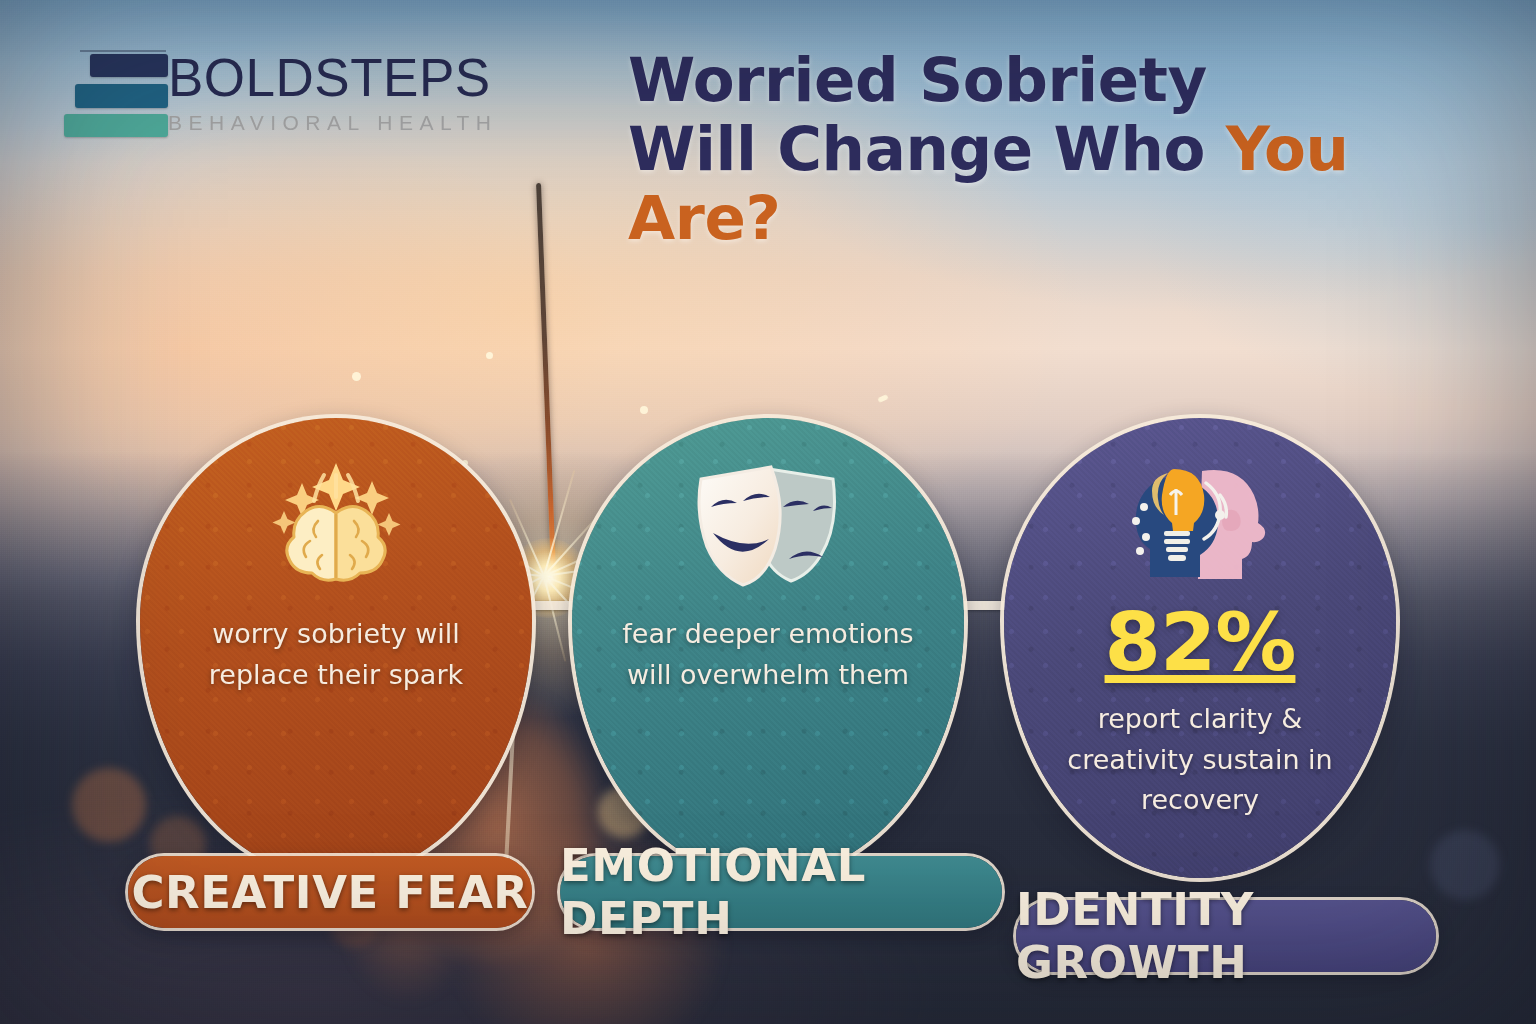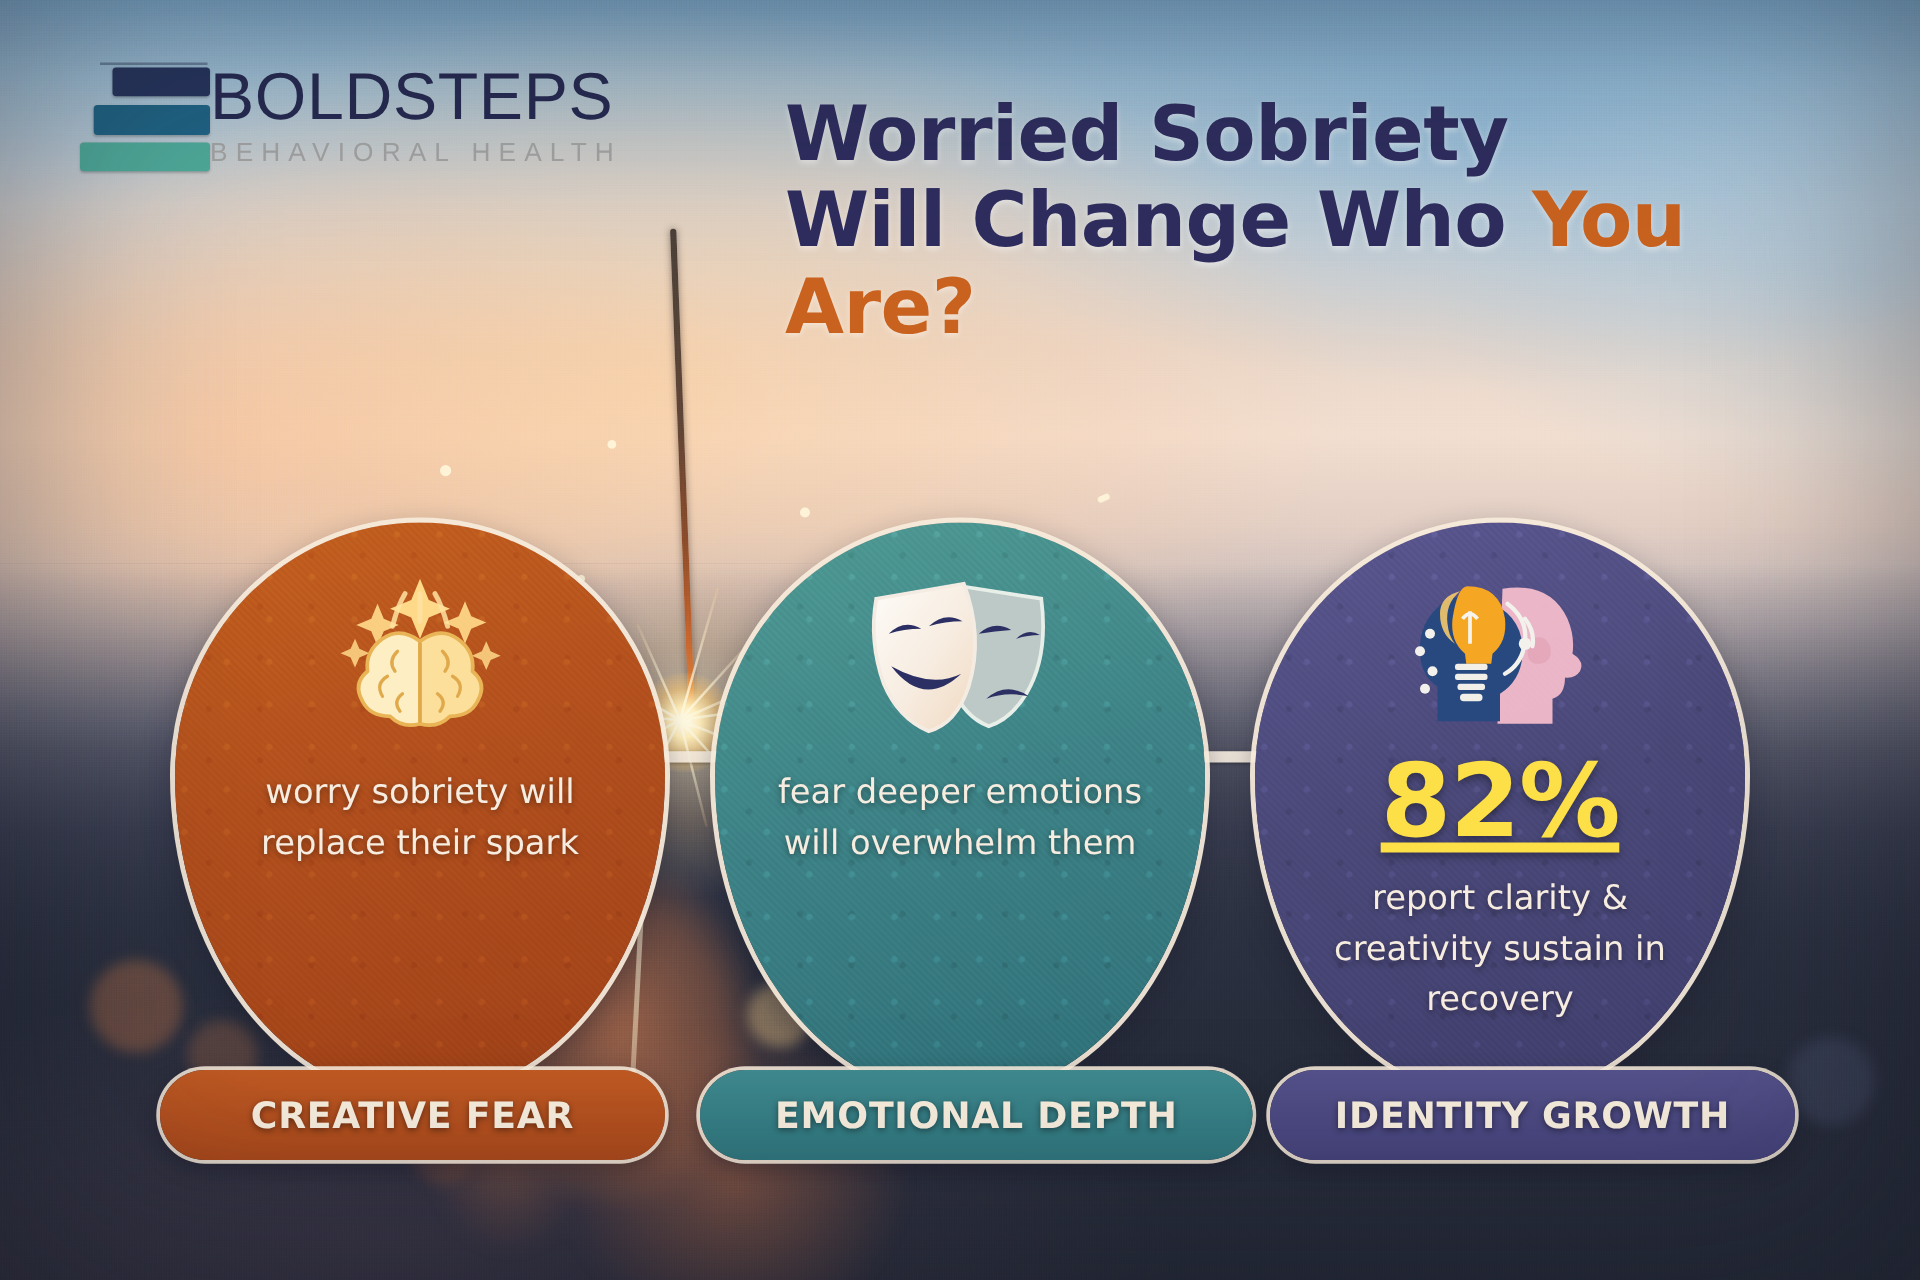--- a/index.html
+++ b/index.html
@@ -96,21 +96,21 @@
   .logo-mark .b2{top:36px; width:93px;height:24px;background:#206485;}
   .logo-mark .b3{top:66px; width:104px;height:23px;background:#4fab9b;}
   .logo-mark .hair{position:absolute;right:2px;top:2px;width:86px;height:1.5px;background:rgba(90,110,135,.75);}
   .logo-text{display:flex;flex-direction:column;}
   .logo-name{font-size:53px;letter-spacing:.5px;color:#272b52;line-height:1;
              font-family:"Liberation Sans", sans-serif;font-weight:400;}
   .logo-sub{font-size:21px;letter-spacing:6.5px;color:#a3a3a3;margin-top:7px;
             font-family:"Liberation Sans", sans-serif;font-weight:400;}
 
   
-  .headline{position:absolute;left:628px;top:46px;width:880px;margin-top:28px;}
+  .headline{position:absolute;left:628px;top:46px;width:880px;}
   .headline .l{
     font-family:"DejaVu Sans", sans-serif;
     font-weight:bold;font-size:61px;line-height:1.13;color:#2e2d5e;
     letter-spacing:-.4px;
     text-shadow:0 2px 5px rgba(255,255,255,.45);
   }
   .accent{color:#c9621f;}
   .subhead{position:absolute;left:628px;top:231px;width:760px;
     font-family:"DejaVu Sans", sans-serif;
     font-size:37px;line-height:1.45;color:#b4561f;letter-spacing:-.2px;
@@ -159,26 +159,26 @@
     background:rgba(250,240,226,.93);box-shadow:0 1px 3px rgba(0,0,0,.35);}
 
   
   .pill{
     position:absolute;top:856px;height:72px;border-radius:36px;
     display:flex;align-items:center;justify-content:center;
     box-shadow:0 0 0 3px rgba(248,236,220,.88), 0 6px 18px rgba(15,15,30,.40);
   }
   .pill span{
     font-family:"DejaVu Sans", sans-serif;font-weight:bold;
-    font-size:29px;letter-spacing:.6px;color:#f8eedd;
+    font-size:45px;letter-spacing:.6px;color:#f8eedd;
     text-shadow:0 2px 5px rgba(0,0,0,.45);
   }
   .p1{left:128px;width:404px;background:linear-gradient(180deg,#c05a23,#a9481b);}
   .p2{left:560px;width:442px;background:linear-gradient(180deg,#3f8a90,#2f757c);}
-  .p3{left:1016px;width:420px;background:linear-gradient(180deg,#55528c,#45427a);}
+  .p3{left:1016px;width:420px;background:linear-gradient(180deg,#55528c,#45427a);margin-top:44px;}
 
   .vig{position:absolute;inset:0;pointer-events:none;
     box-shadow:inset 0 0 190px rgba(20,22,34,.45);}
 </style>
 </head>
 <body>
 
 <div class="stage">
 
   <div class="bg-sky"></div>

